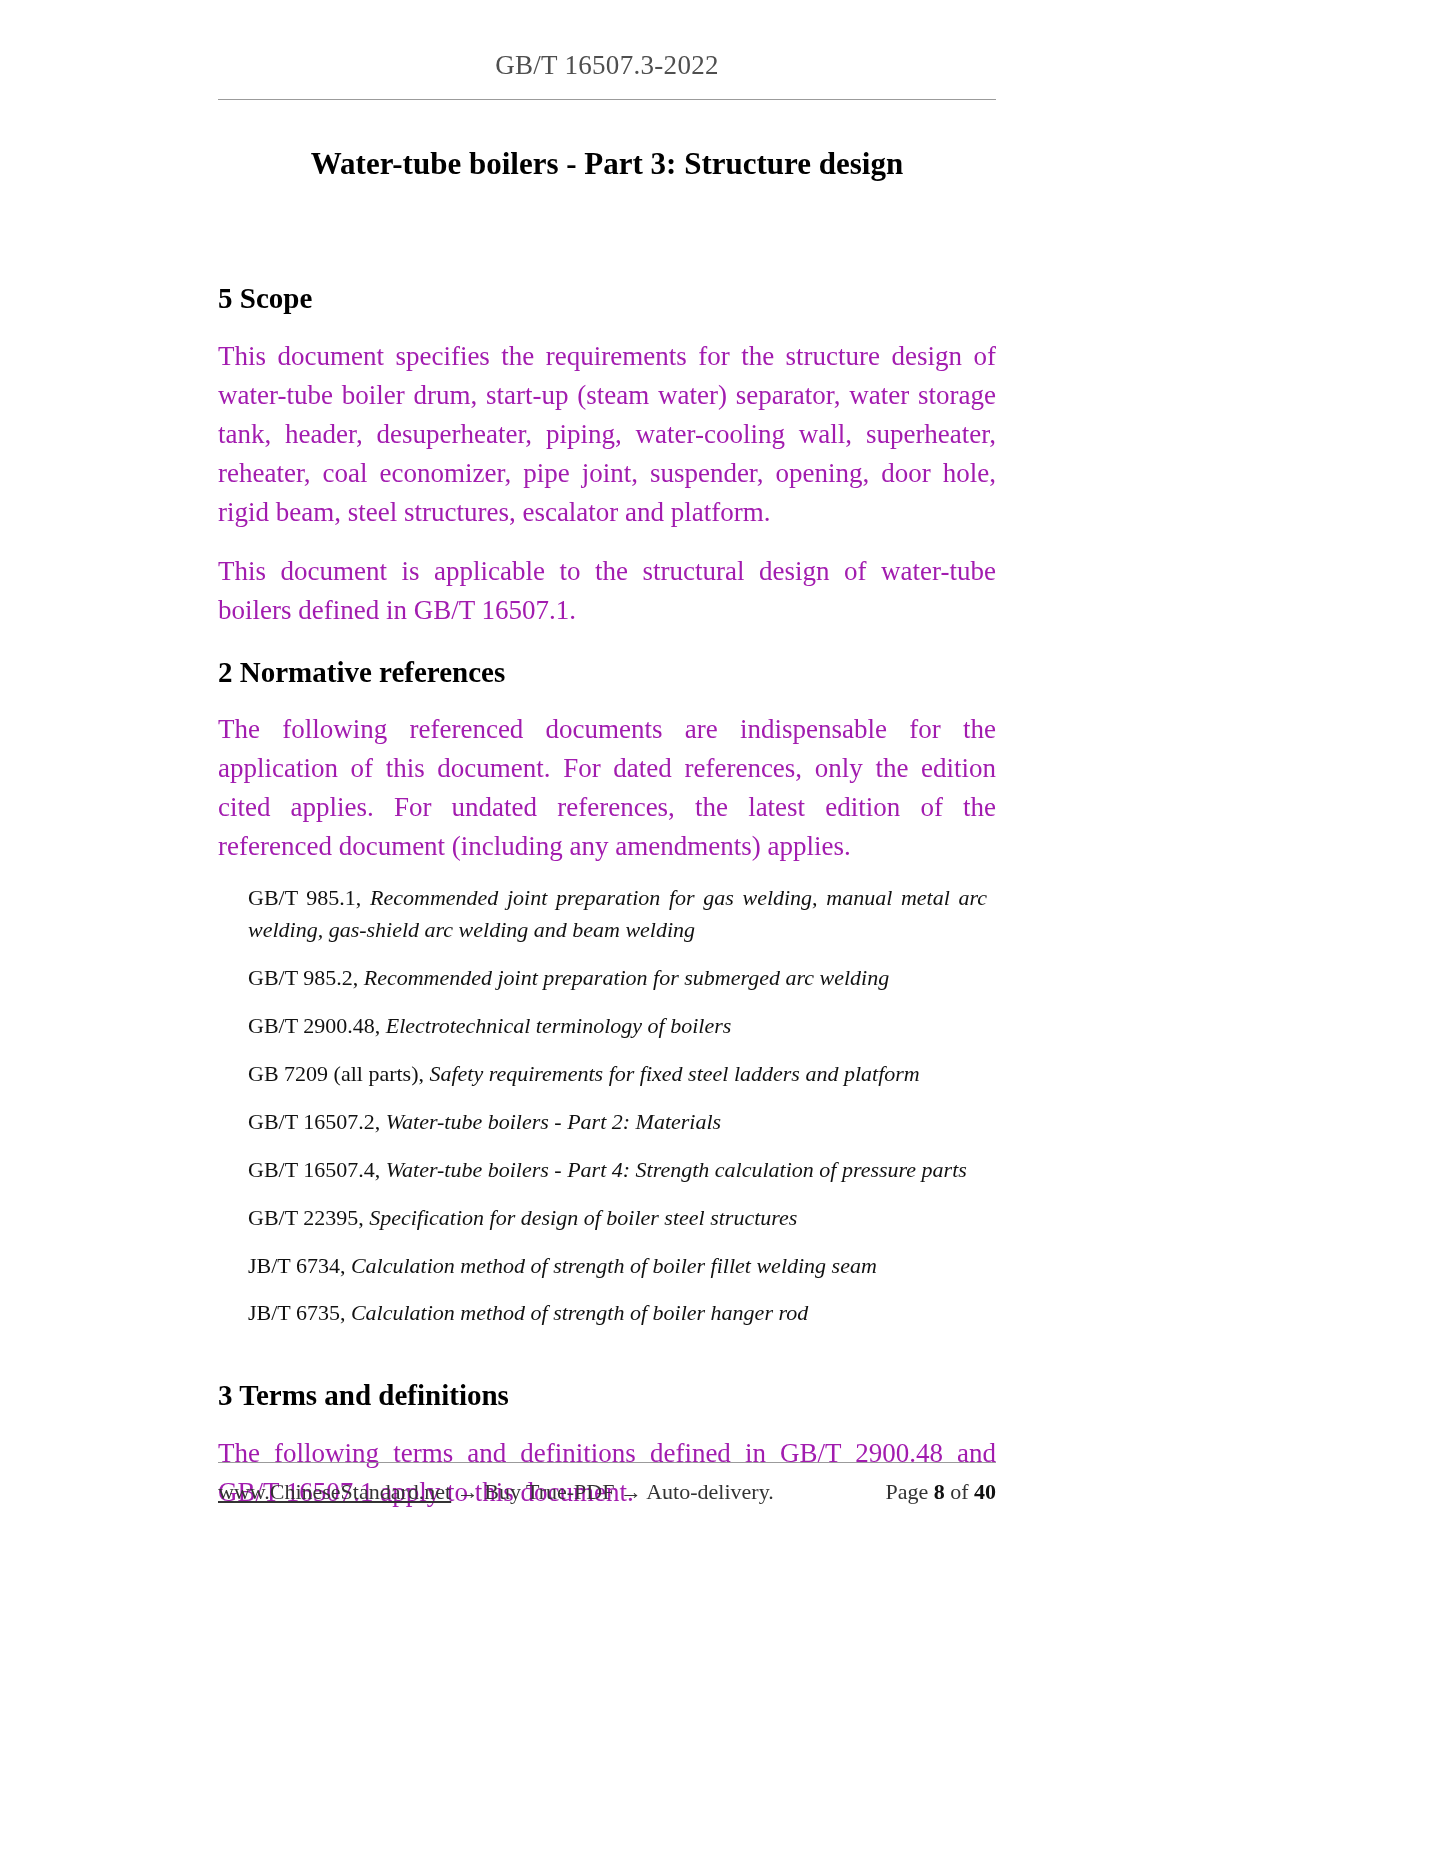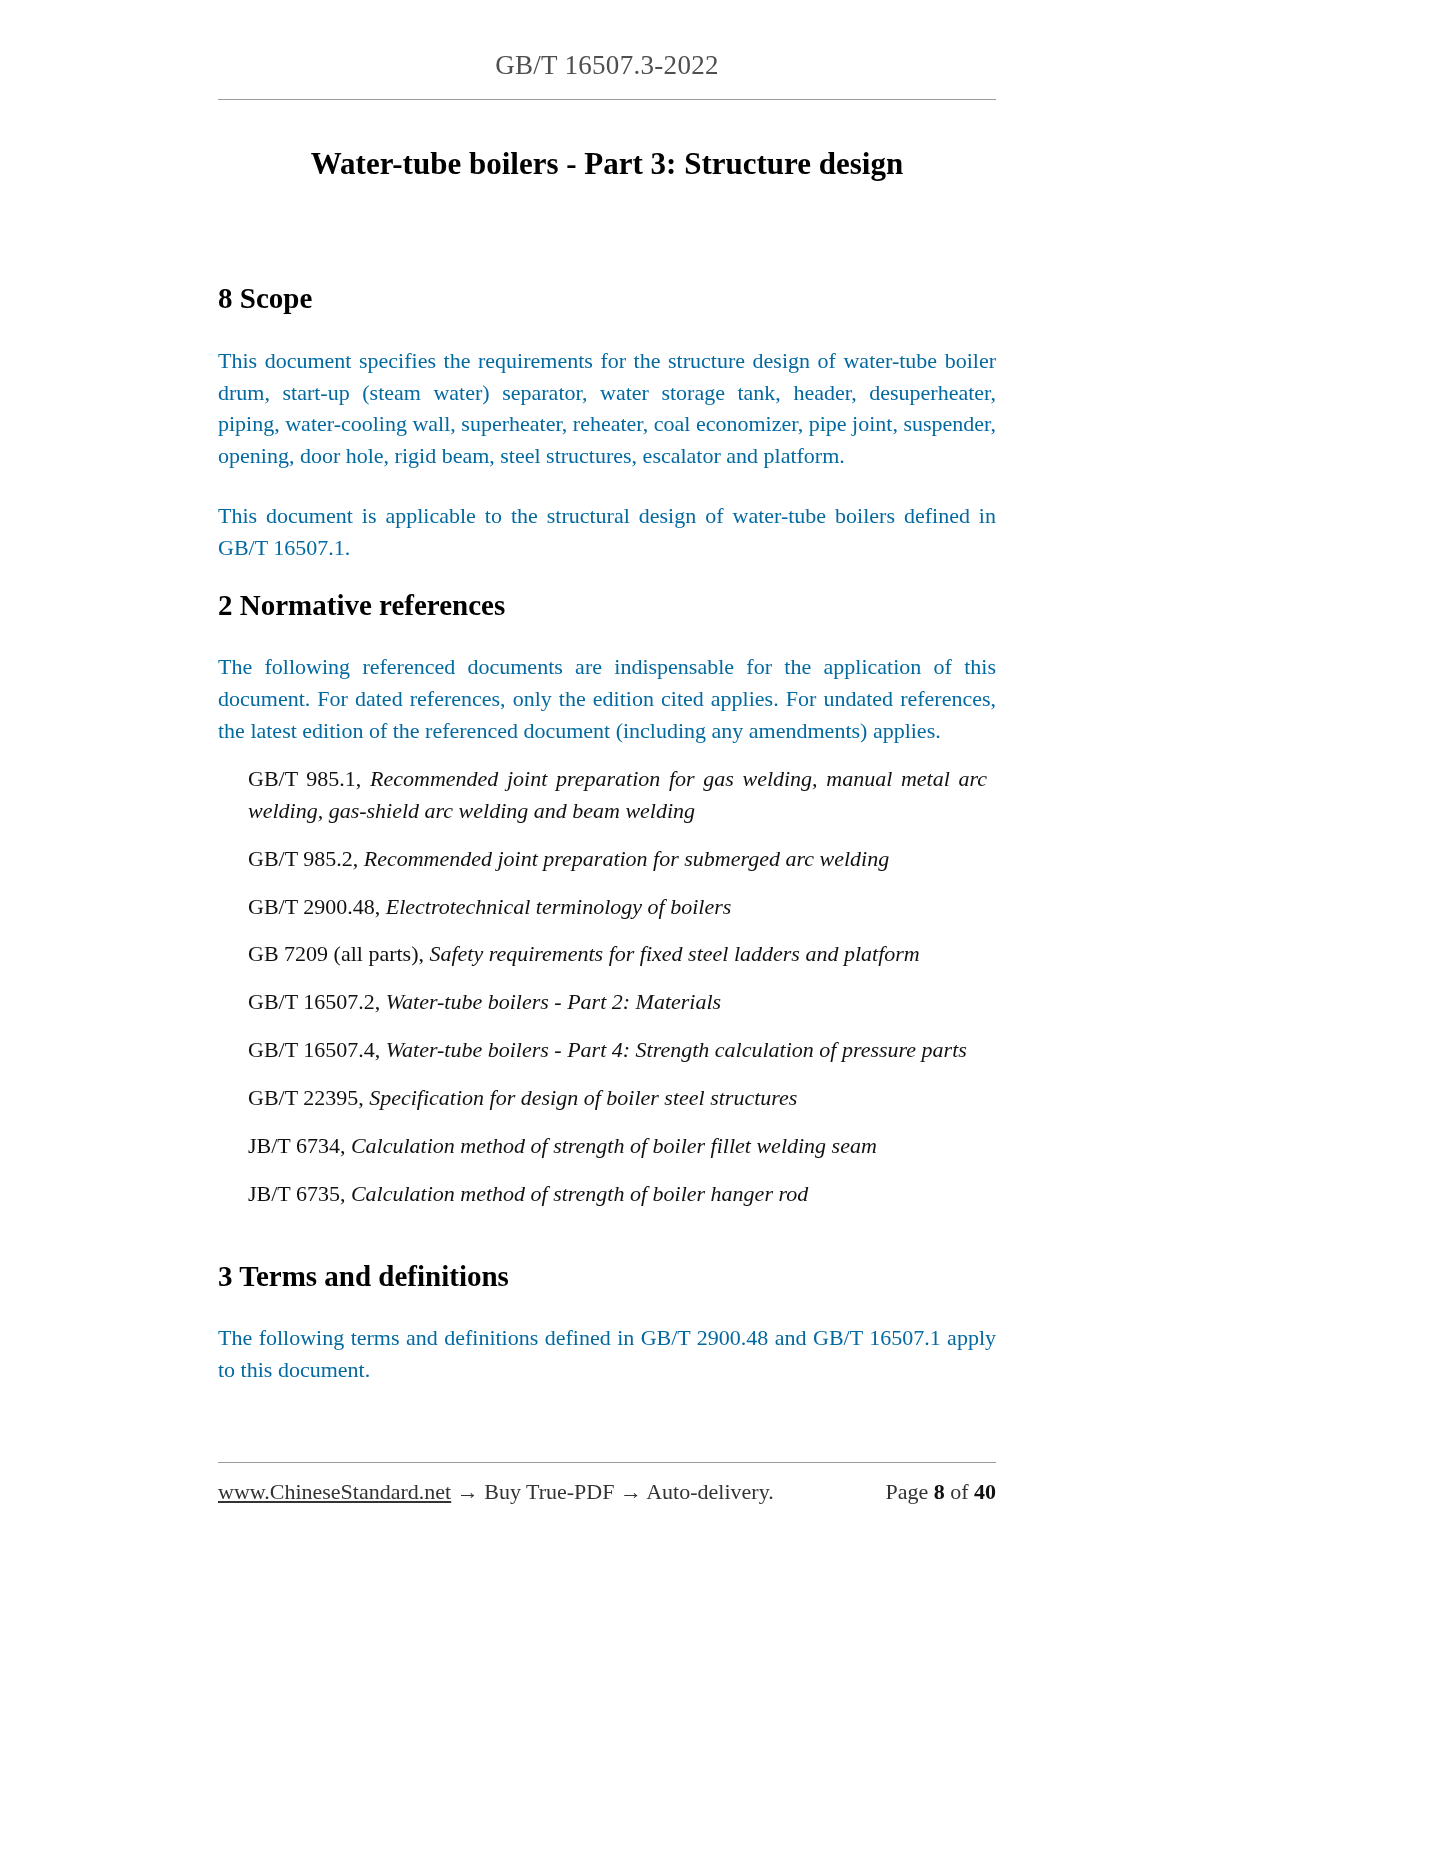--- a/index.html
+++ b/index.html
@@ -48,25 +48,25 @@
   h2.sec-heading {
     font-size: 29px;
     line-height: 1.25;
     font-weight: bold;
     color: #000000;
   }
   h2.h2-scope { margin-top: 96px; }
   h2.h2-norm  { margin-top: 23px; }
   h2.h2-terms { margin-top: 48px; }
   p.body-p {
-    font-size: 22px;
+    font-size: 27px;
     line-height: 1.45;
     text-align: justify;
-    margin-top: 28px;
-    color: #0369a1;
+    margin-top: 20px;
+    color: #a21caf;
   }
   .refs { margin-top: 6px; }
   p.ref {
     font-size: 22px;
     line-height: 1.45;
     text-align: justify;
     margin: 16px 9px 16px 30px;
     color: #111111;
   }
   p.ref .ref-title { font-style: italic; }
@@ -105,21 +105,21 @@
   <div class="content">
 
     <header>
       <div class="doc-header-text">GB/T 16507.3-2022</div>
       <hr class="header-rule">
     </header>
 
     <h1 class="doc-title">Water-tube boilers - Part 3: Structure design</h1>
 
     <section>
-      <h2 class="sec-heading h2-scope">8 Scope</h2>
+      <h2 class="sec-heading h2-scope">5 Scope</h2>
       <p class="body-p">This document specifies the requirements for the structure design of water-tube boiler drum, start-up (steam water) separator, water storage tank, header, desuperheater, piping, water-cooling wall, superheater, reheater, coal economizer, pipe joint, suspender, opening, door hole, rigid beam, steel structures, escalator and platform.</p>
       <p class="body-p">This document is applicable to the structural design of water-tube boilers defined in GB/T 16507.1.</p>
     </section>
 
     <section>
       <h2 class="sec-heading h2-norm">2 Normative references</h2>
       <p class="body-p">The following referenced documents are indispensable for the application of this document. For dated references, only the edition cited applies. For undated references, the latest edition of the referenced document (including any amendments) applies.</p>
 
       <div class="refs">
         <p class="ref"><span class="ref-code">GB/T 985.1, </span><span class="ref-title">Recommended joint preparation for gas welding, manual metal arc welding, gas-shield arc welding and beam welding</span></p>

